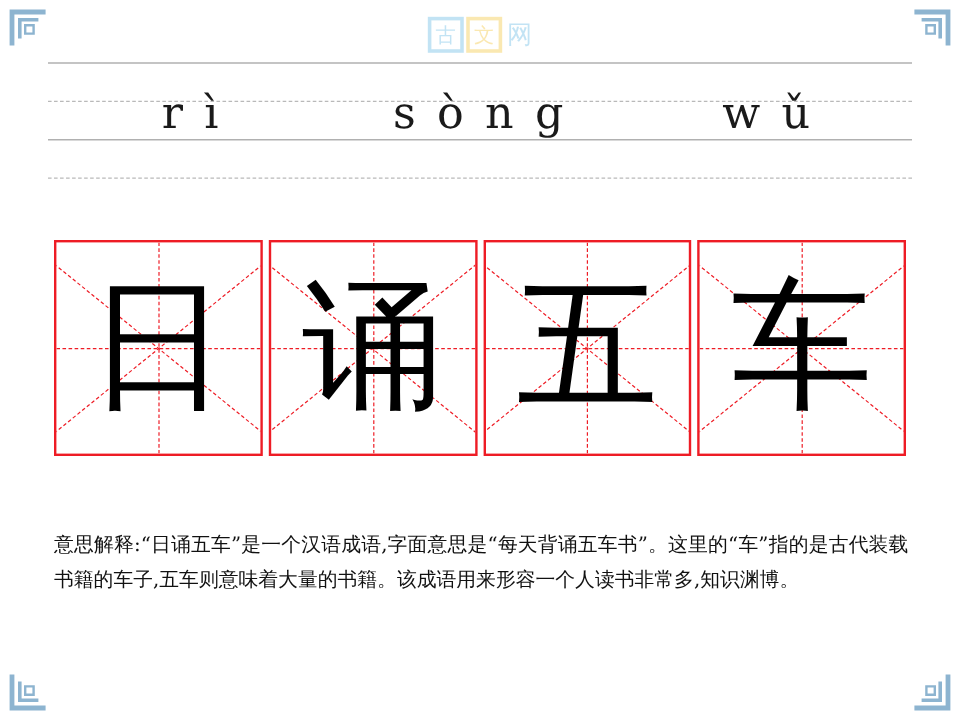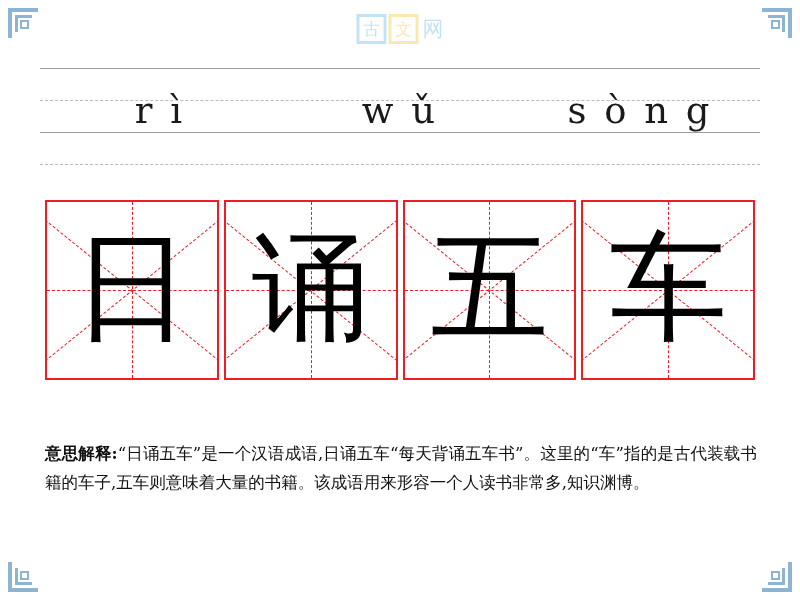--- a/index.html
+++ b/index.html
@@ -61,21 +61,21 @@
   .wm-text {
     font-size: 21px;
     color: #3aa6dd;
     font-family: "DejaVu Sans", sans-serif;
     margin-left: 2px;
   }
 
   
   .pinyin-area {
     position: absolute;
-    top: 68px;
+    top: 52px;
     left: 40px;
     width: 720px;
     height: 98px;
   }
   .staff-line {
     position: absolute;
     left: 0;
     width: 100%;
     border-top: 1px dashed #b9b9b9;
   }
@@ -166,21 +166,21 @@
     top: 440px;
     left: 45px;
     width: 712px;
     font-size: 16.5px;
     line-height: 1.75;
     color: #111111;
     font-family: "DejaVu Serif", serif;
     text-align: justify;
   }
   .explain .label {
-    font-weight: bold;
+    font-weight: normal;
   }
 </style>
 </head>
 <body>
 
 <div class="page">
 
   <svg class="corner tl" viewBox="0 0 34 34">
     <path d="M2 2 H32 V6 H6 V32 H2 Z" fill="#7aa8c8"></path>
     <path d="M9 9 H26 V12 H12 V26 H9 Z" fill="#7aa8c8"></path>
@@ -209,22 +209,22 @@
   </div>
 
   <div class="pinyin-area">
     <div class="staff-line solid" style="top:0px;"></div>
     <div class="staff-line" style="top:32px;"></div>
     <div class="staff-line solid" style="top:64px;"></div>
     <div class="staff-line" style="top:96px;"></div>
 
     <div class="pinyin-row">
       <div class="pinyin-cell">r ì</div>
+      <div class="pinyin-cell">s ò n g</div>
       <div class="pinyin-cell">w ǔ</div>
-      <div class="pinyin-cell">s ò n g</div>
     </div>
   </div>
 
   <div class="grid-area">
 
     <div class="char-cell">
       <div class="guide d1"></div>
       <div class="guide d2"></div>
       <div class="guide h"></div>
       <div class="guide v"></div>
@@ -251,16 +251,16 @@
       <div class="guide d1"></div>
       <div class="guide d2"></div>
       <div class="guide h"></div>
       <div class="guide v"></div>
       <div class="char">车</div>
     </div>
 
   </div>
 
   <div class="explain">
-    <span class="label">意思解释:</span><span>“日诵五车”是一个汉语成语,日诵五车“每天背诵五车书”。这里的“车”指的是古代装载书籍的车子,五车则意味着大量的书籍。该成语用来形容一个人读书非常多,知识渊博。</span>
+    <span class="label">意思解释:</span><span>“日诵五车”是一个汉语成语,字面意思是“每天背诵五车书”。这里的“车”指的是古代装载书籍的车子,五车则意味着大量的书籍。该成语用来形容一个人读书非常多,知识渊博。</span>
   </div>
 
 </div>
 
 </body></html>

